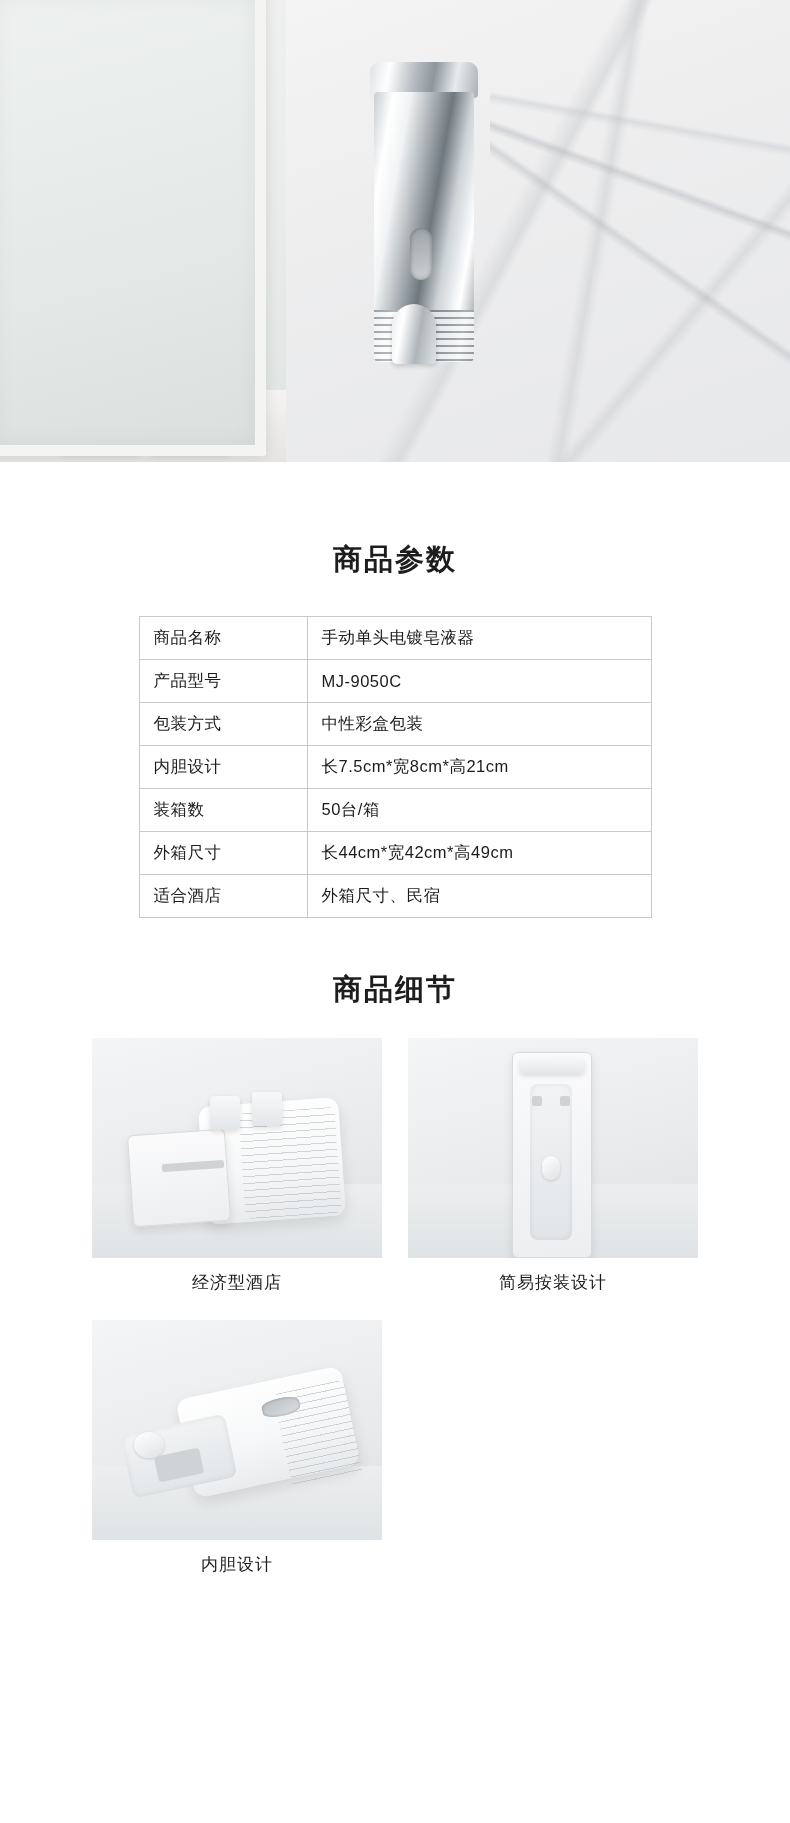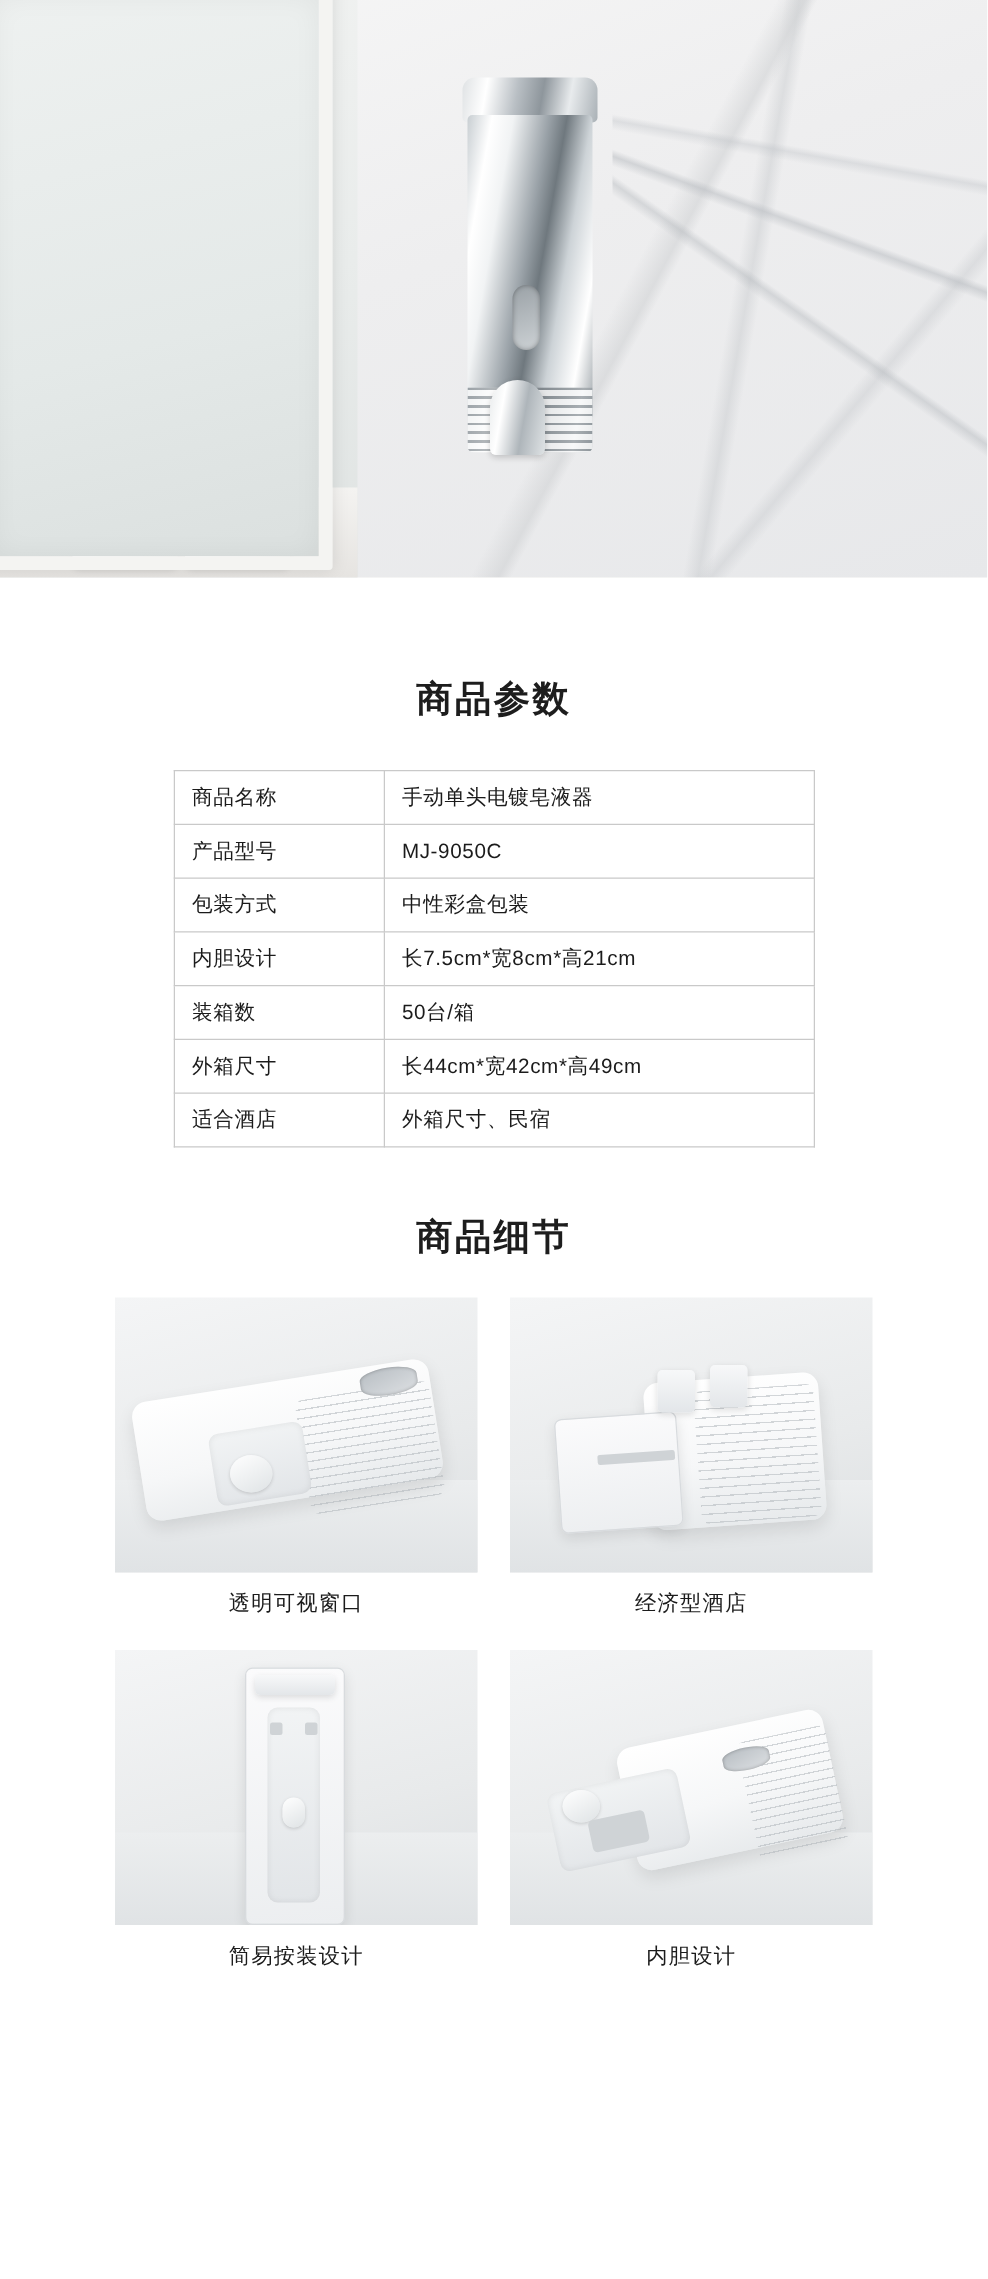--- a/index.html
+++ b/index.html
@@ -345,31 +345,20 @@
         </tr>
       </tbody>
     </table>
   </div>
 
   <div class="detail-title-wrap">
     <h2 class="section-title">商品细节</h2>
 
     <div class="detail-grid">
 
-      <div class="detail-cell">
-        <div class="detail-img">
-          <div class="d-ground"></div>
-          <div class="w-body" style="left:18px; top:66px; width:240px; height:96px; transform: rotate(-9deg);"></div>
-          <div class="w-ribs" style="left:150px; top:74px; width:108px; height:92px; transform: rotate(-9deg);"></div>
-          <div class="w-win" style="left:196px; top:56px; width:46px; height:22px; transform: rotate(-9deg);"></div>
-          <div class="w-inner" style="left:78px; top:104px; width:76px; height:58px; transform: rotate(-9deg);"></div>
-          <div class="w-knob" style="left:92px; top:126px; width:34px; height:30px;"></div>
-        </div>
-        <div class="detail-cap">透明可视窗口</div>
-      </div>
 
       <div class="detail-cell">
         <div class="detail-img">
           <div class="d-ground"></div>
           <div class="w-body" style="left:110px; top:64px; width:140px; height:118px; transform: rotate(-4deg);"></div>
           <div class="w-ribs" style="left:150px; top:72px; width:96px; height:106px; transform: rotate(-4deg);"></div>
           <div class="w-plate" style="left:38px; top:94px; width:98px; height:92px; transform: rotate(-4deg);"></div>
           <div class="w-bracket" style="left:118px; top:58px; width:30px; height:34px;"></div>
           <div class="w-bracket" style="left:160px; top:54px; width:30px; height:34px;"></div>
           <div class="w-slot" style="left:70px; top:124px; width:62px; height:8px; transform: rotate(-4deg);"></div>

